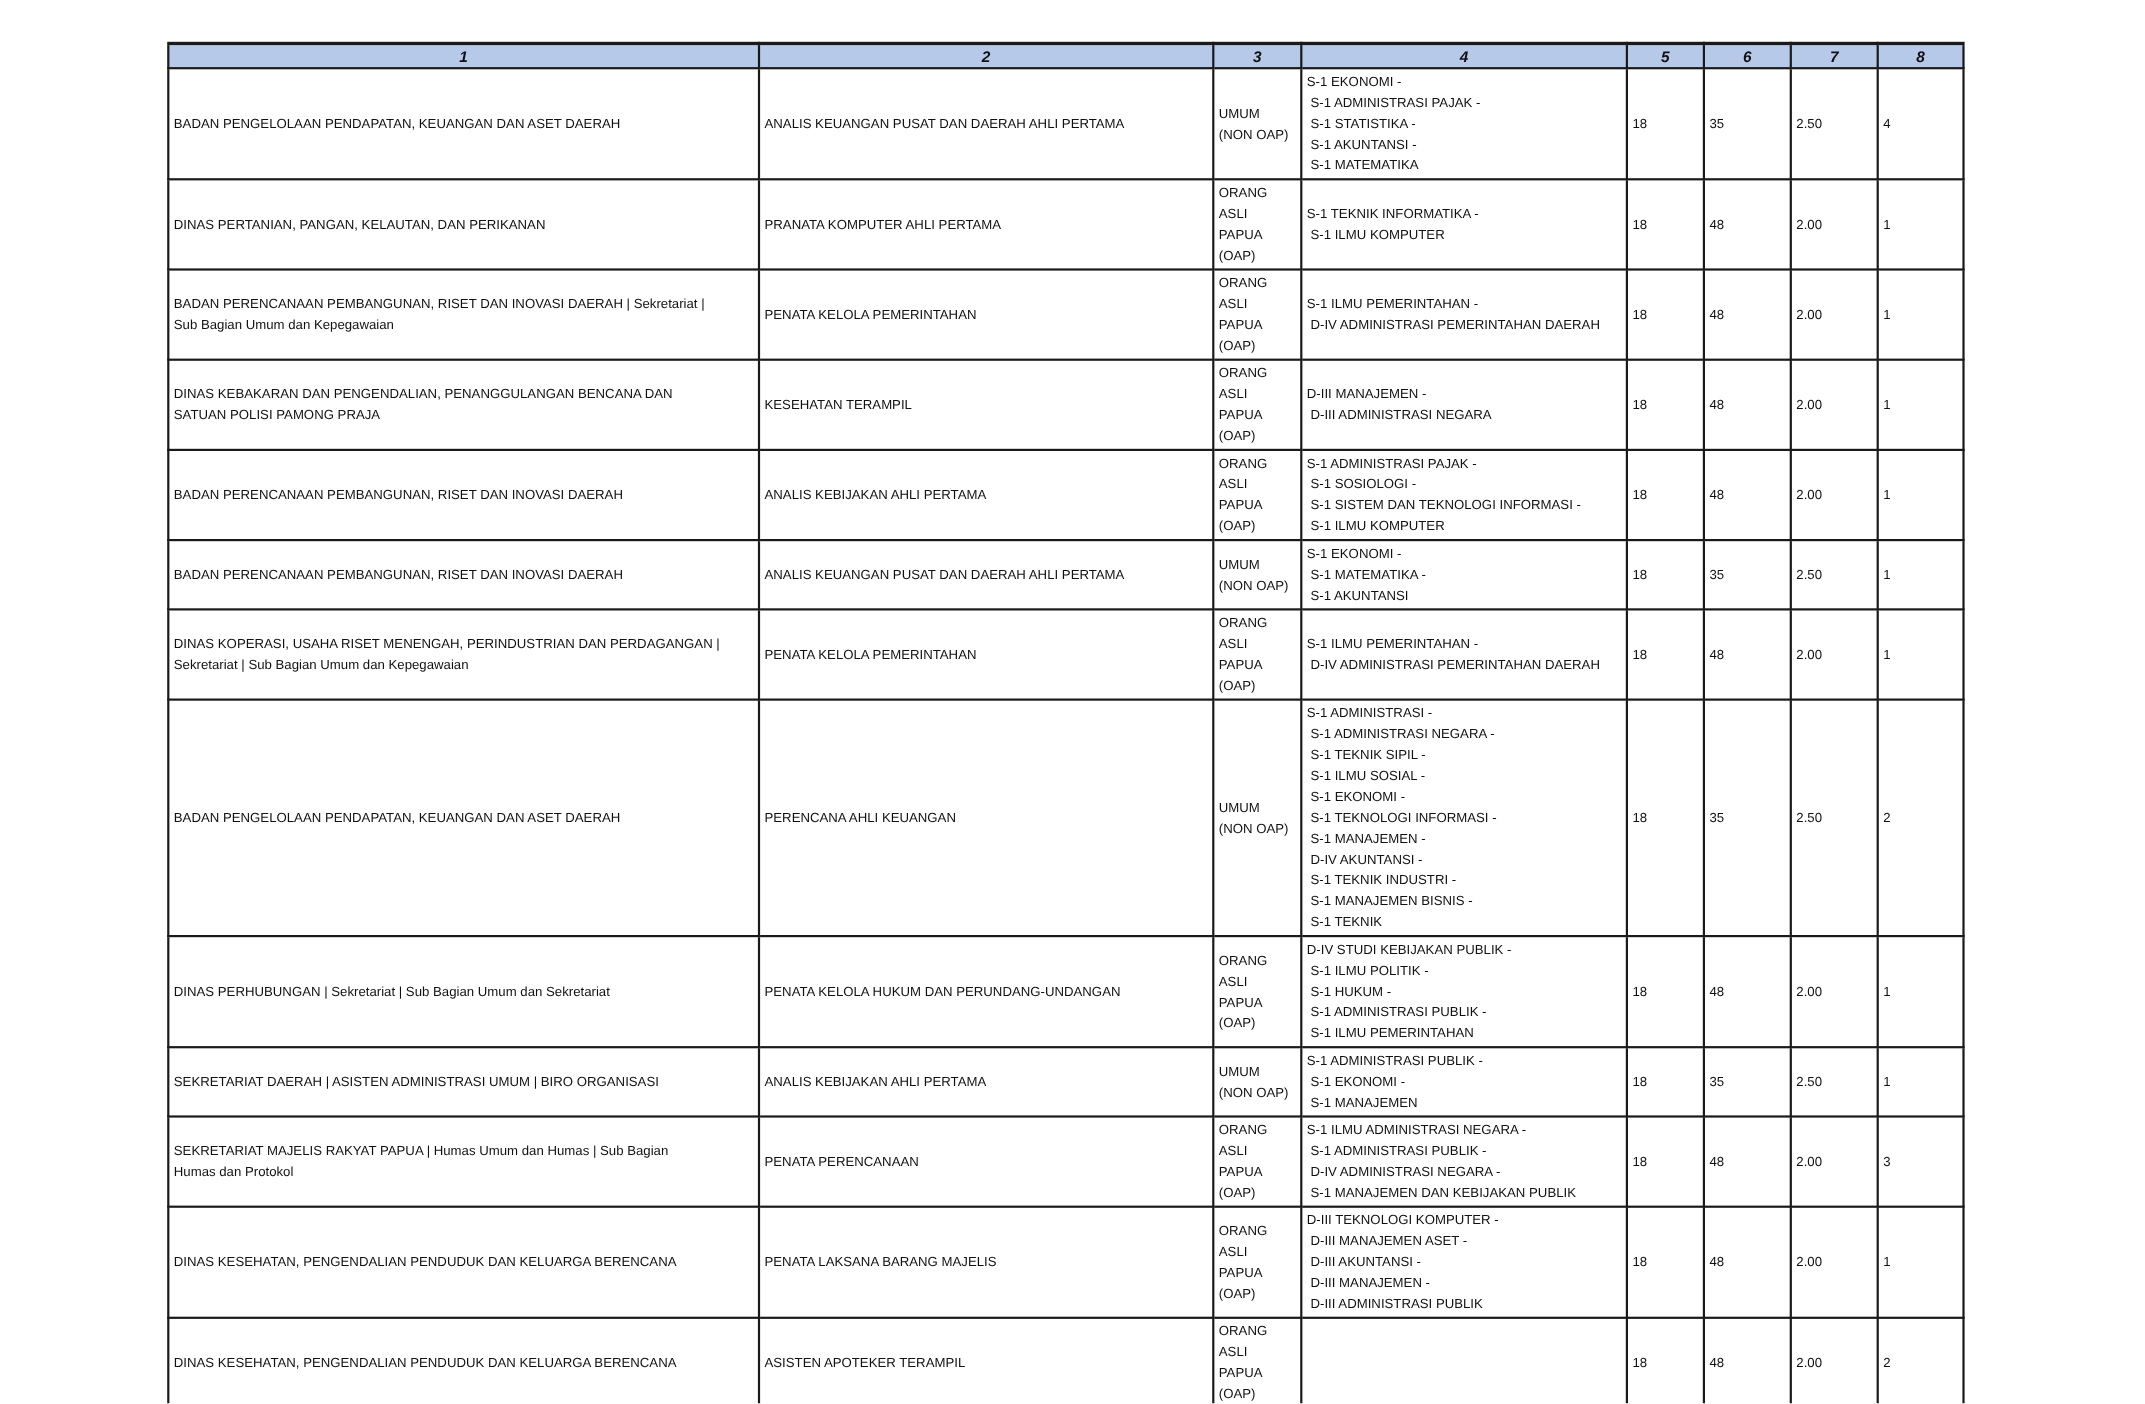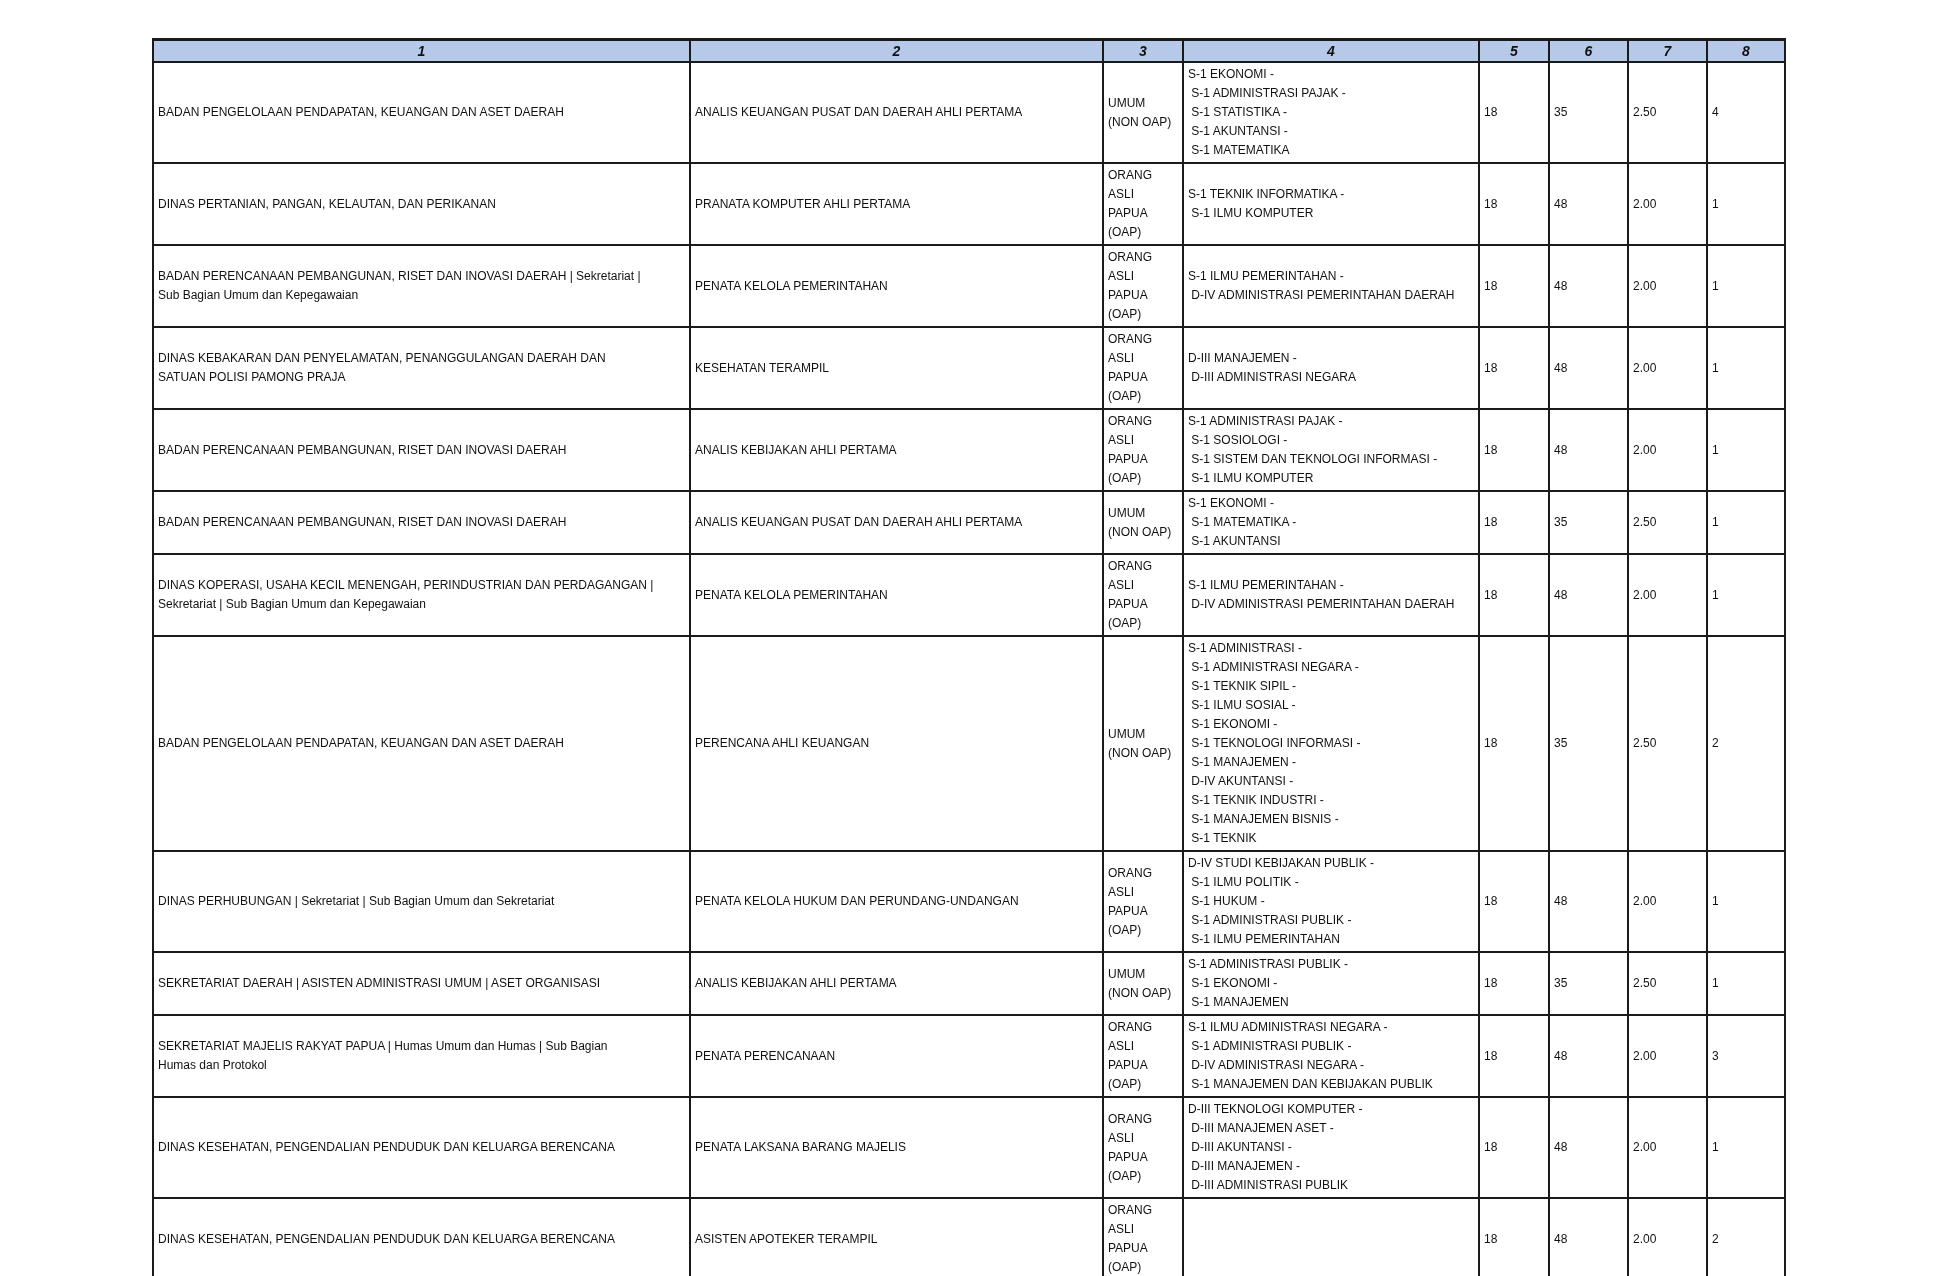--- a/index.html
+++ b/index.html
@@ -125,21 +125,21 @@
 PAPUA
 (OAP)</td>
     <td class="multiline">S-1 ILMU PEMERINTAHAN -
  D-IV ADMINISTRASI PEMERINTAHAN DAERAH</td>
     <td class="num">18</td>
     <td class="num">48</td>
     <td class="num">2.00</td>
     <td class="num">1</td>
   </tr>
         <tr>
-    <td class="multiline">DINAS KEBAKARAN DAN PENYELAMATAN, PENANGGULANGAN DAERAH DAN
+    <td class="multiline">DINAS KEBAKARAN DAN PENGENDALIAN, PENANGGULANGAN BENCANA DAN
 SATUAN POLISI PAMONG PRAJA</td>
     <td>KESEHATAN TERAMPIL</td>
     <td class="multiline">ORANG ASLI
 PAPUA
 (OAP)</td>
     <td class="multiline">D-III MANAJEMEN -
  D-III ADMINISTRASI NEGARA</td>
     <td class="num">18</td>
     <td class="num">48</td>
     <td class="num">2.00</td>
@@ -167,21 +167,21 @@
 (NON OAP)</td>
     <td class="multiline">S-1 EKONOMI -
  S-1 MATEMATIKA -
  S-1 AKUNTANSI</td>
     <td class="num">18</td>
     <td class="num">35</td>
     <td class="num">2.50</td>
     <td class="num">1</td>
   </tr>
         <tr>
-    <td class="multiline">DINAS KOPERASI, USAHA KECIL MENENGAH, PERINDUSTRIAN DAN PERDAGANGAN |
+    <td class="multiline">DINAS KOPERASI, USAHA RISET MENENGAH, PERINDUSTRIAN DAN PERDAGANGAN |
 Sekretariat | Sub Bagian Umum dan Kepegawaian</td>
     <td>PENATA KELOLA PEMERINTAHAN</td>
     <td class="multiline">ORANG ASLI
 PAPUA
 (OAP)</td>
     <td class="multiline">S-1 ILMU PEMERINTAHAN -
  D-IV ADMINISTRASI PEMERINTAHAN DAERAH</td>
     <td class="num">18</td>
     <td class="num">48</td>
     <td class="num">2.00</td>
@@ -218,21 +218,21 @@
  S-1 ILMU POLITIK -
  S-1 HUKUM -
  S-1 ADMINISTRASI PUBLIK -
  S-1 ILMU PEMERINTAHAN</td>
     <td class="num">18</td>
     <td class="num">48</td>
     <td class="num">2.00</td>
     <td class="num">1</td>
   </tr>
         <tr>
-    <td class="multiline">SEKRETARIAT DAERAH | ASISTEN ADMINISTRASI UMUM | ASET ORGANISASI</td>
+    <td class="multiline">SEKRETARIAT DAERAH | ASISTEN ADMINISTRASI UMUM | BIRO ORGANISASI</td>
     <td>ANALIS KEBIJAKAN AHLI PERTAMA</td>
     <td class="multiline">UMUM
 (NON OAP)</td>
     <td class="multiline">S-1 ADMINISTRASI PUBLIK -
  S-1 EKONOMI -
  S-1 MANAJEMEN</td>
     <td class="num">18</td>
     <td class="num">35</td>
     <td class="num">2.50</td>
     <td class="num">1</td>

